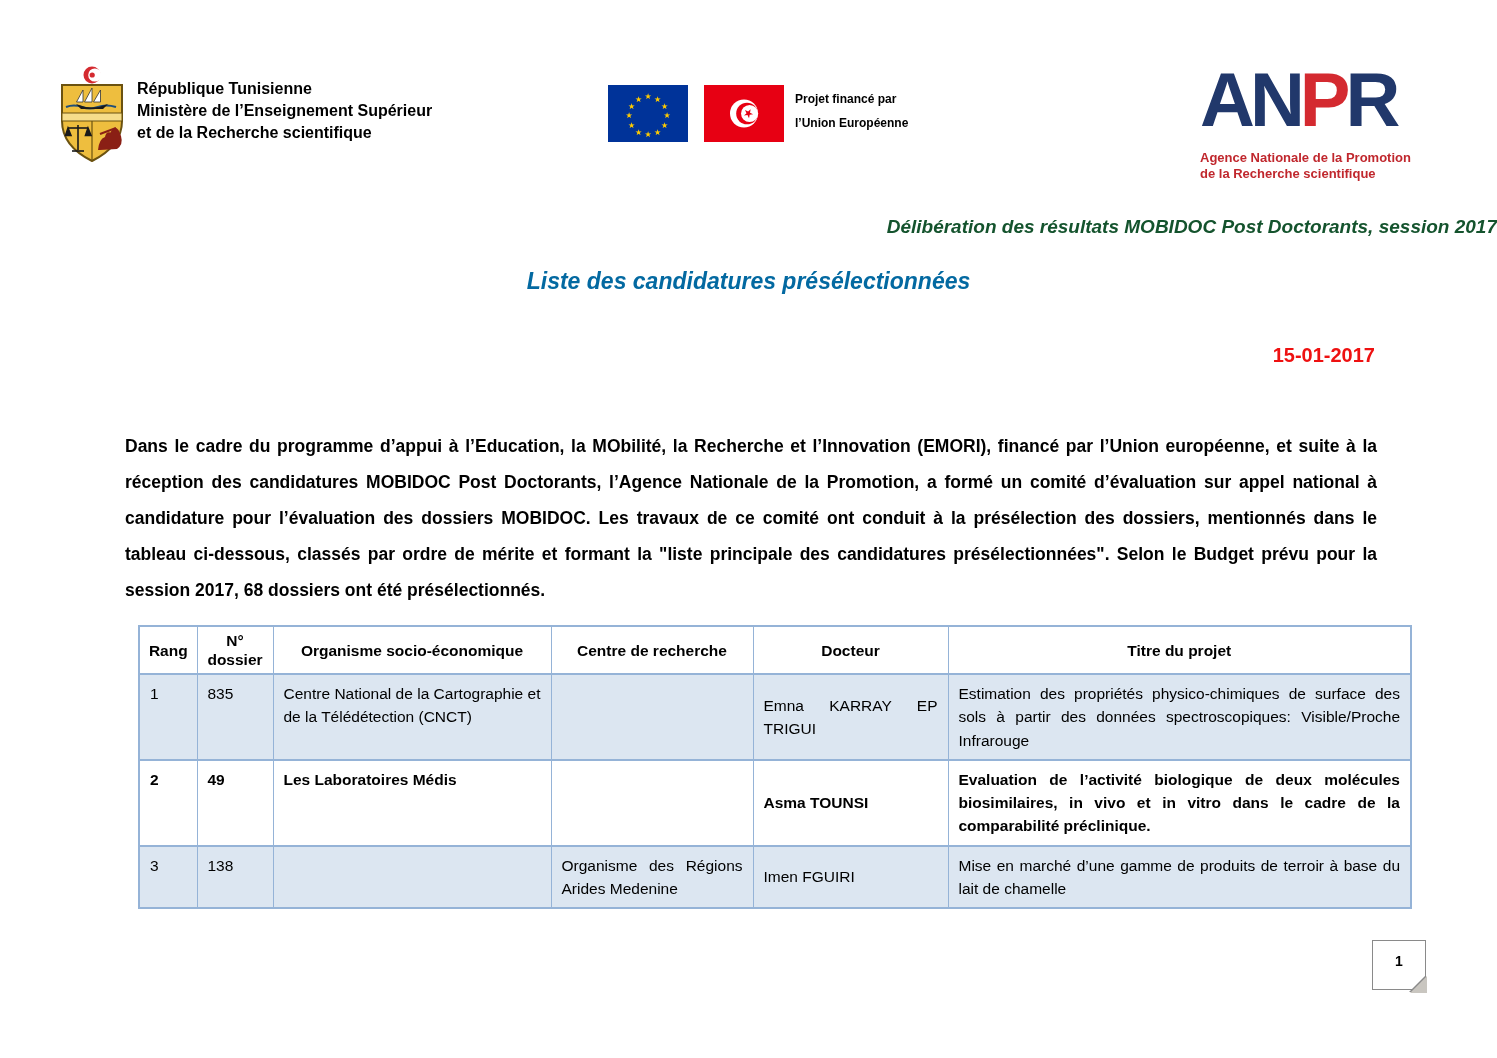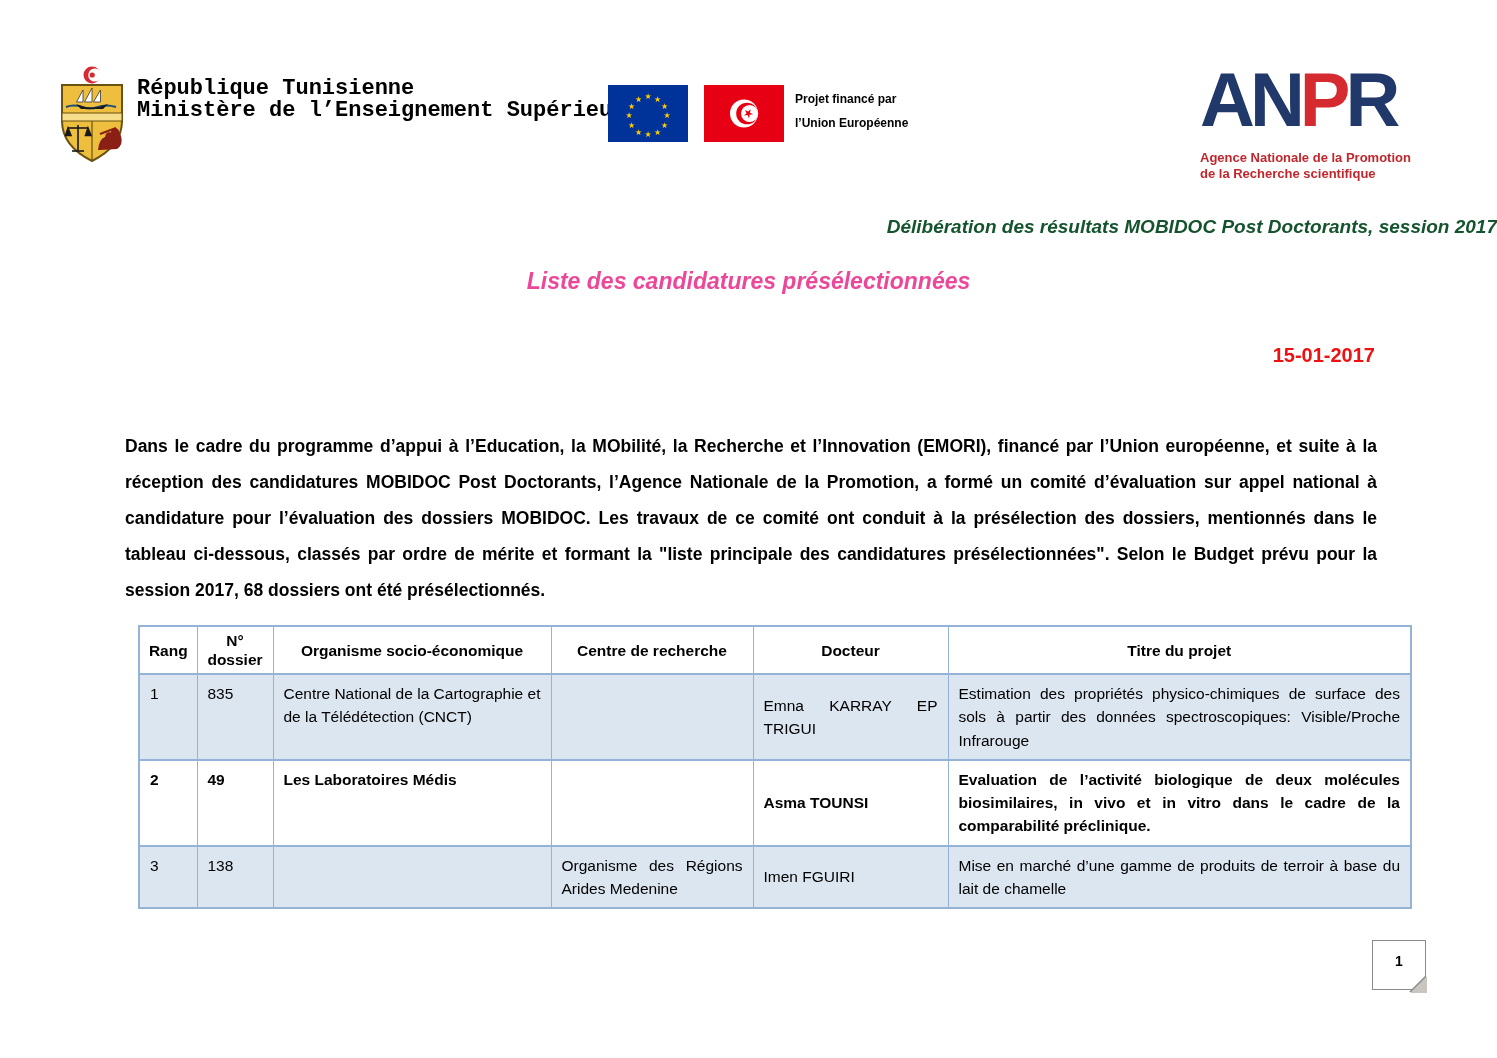--- a/index.html
+++ b/index.html
@@ -2,34 +2,34 @@
 <html><head>
 <meta charset="utf-8">
 <style>
   * { margin:0; padding:0; box-sizing:border-box; }
   html,body { background:#ffffff; }
   body { font-family:"Liberation Sans", sans-serif; color:#000; }
   .page { position:relative; width:1497px; height:1058px; background:#fff; overflow:hidden; }
 
   
   .emblem { position:absolute; left:54px; top:64px; }
-  .ministry { position:absolute; left:137px; top:78px; font-size:22px; font-weight:700; line-height:22px;font-family:Liberation Mono, monospace; }
+  .ministry { position:absolute; left:137px; top:78px; font-size:16px; font-weight:700; line-height:22px; }
   .flags { position:absolute; left:608px; top:85px; display:flex; gap:16px; }
   .funding { position:absolute; left:795px; top:87px; font-size:12px; font-weight:700; line-height:24px; }
   .anpr { position:absolute; left:1200px; top:52px; width:255px; }
   .anpr-letters { font-size:76px; font-weight:900; letter-spacing:-5px; line-height:96px; font-family:"Liberation Sans",sans-serif; }
   .anpr-letters .navy { color:#21386B; }
   .anpr-letters .red { color:#D42A30; }
   .anpr-tagline { color:#C0272D; font-size:13px; font-weight:700; line-height:16px; margin-top:2px; }
 
   
   .title1 { position:absolute; top:216px; left:0; width:100%; text-align:right;
             color:#14532d; font-size:19px; font-weight:800; font-style:italic; }
   .title2 { position:absolute; top:268px; left:0; width:100%; text-align:center;
-            color:#ec4899; font-size:23px; font-weight:800; font-style:italic; }
+            color:#0369a1; font-size:23px; font-weight:800; font-style:italic; }
   .date   { position:absolute; top:344px; left:125px; width:1250px; text-align:right;
             color:#EE1111; font-size:20px; font-weight:800; }
 
   
   .intro { position:absolute; top:428px; left:125px; width:1252px;
            font-size:17.5px; font-weight:700; line-height:36px; text-align:justify; }
 
   
   .tablewrap { position:absolute; top:625px; left:118px; width:1274px;margin-left:20px; }
   table { border-collapse:collapse; width:100%; table-layout:fixed; }
@@ -89,20 +89,21 @@
       </g>
 
       <path d="M44 86 q1 -11 7 -13 q1 -6 5.5 -4.5 q3.5 -8 8 -2.5 l2.5 6 q2.5 8.5 -4 13 l-17 1 Z" fill="#8a1f15"></path>
       <line x1="46" y1="70" x2="62" y2="64" stroke="#8a1f15" stroke-width="2"></line>
     </svg>
   </div>
 
   <div class="ministry">
     <div>République Tunisienne</div>
     <div>Ministère de l’Enseignement Supérieur</div>
+    <div>et de la Recherche scientifique</div>
   </div>
 
   <div class="flags">
     <svg width="80" height="57" viewBox="0 0 80 57">
       <rect width="80" height="57" fill="#003399"></rect>
       <g fill="#FFCC00" font-size="8" text-anchor="middle" font-family="DejaVu Sans, sans-serif">
         <text x="40" y="14">★</text>
           <text x="49.5" y="16.5">★</text>
           <text x="56.5" y="23.5">★</text>
         <text x="59" y="33">★</text>

